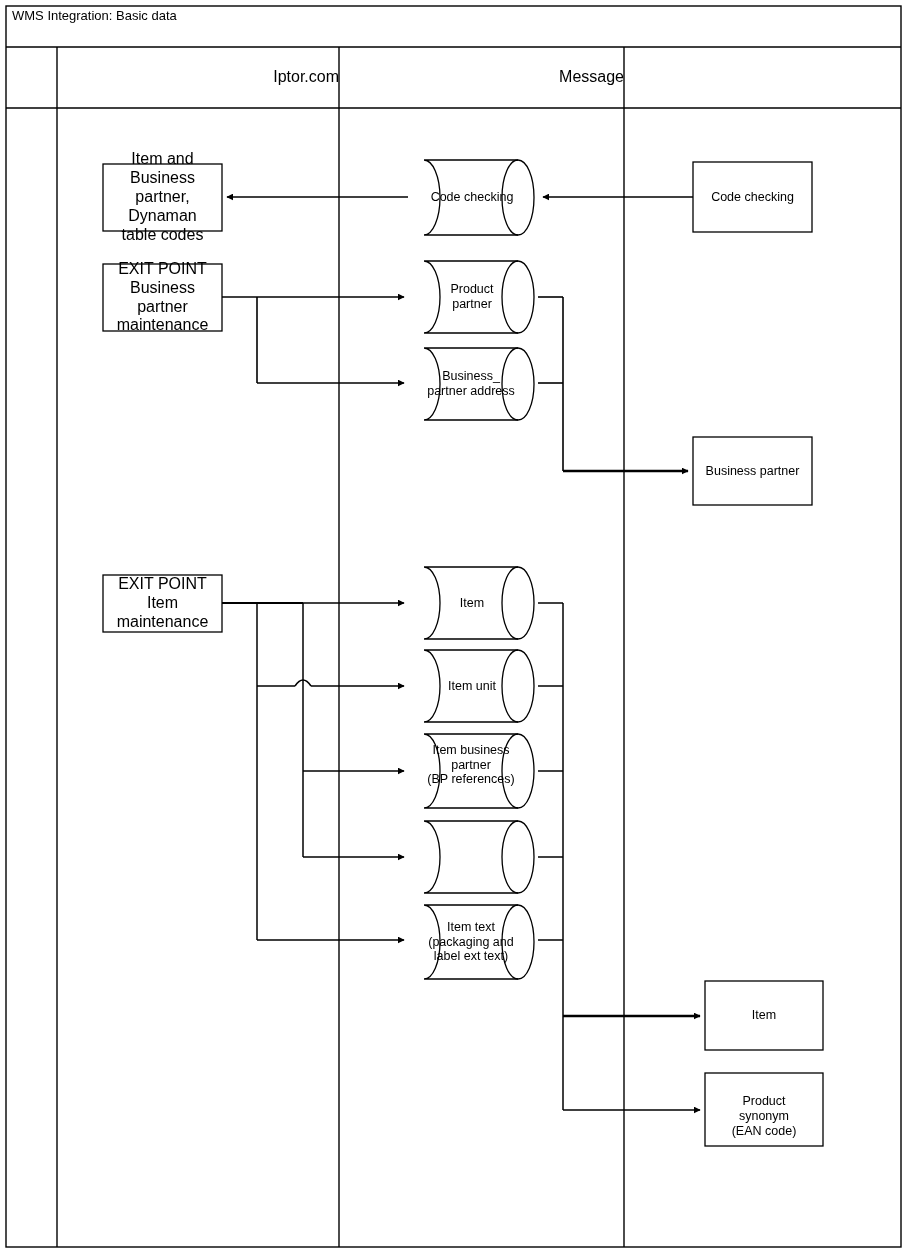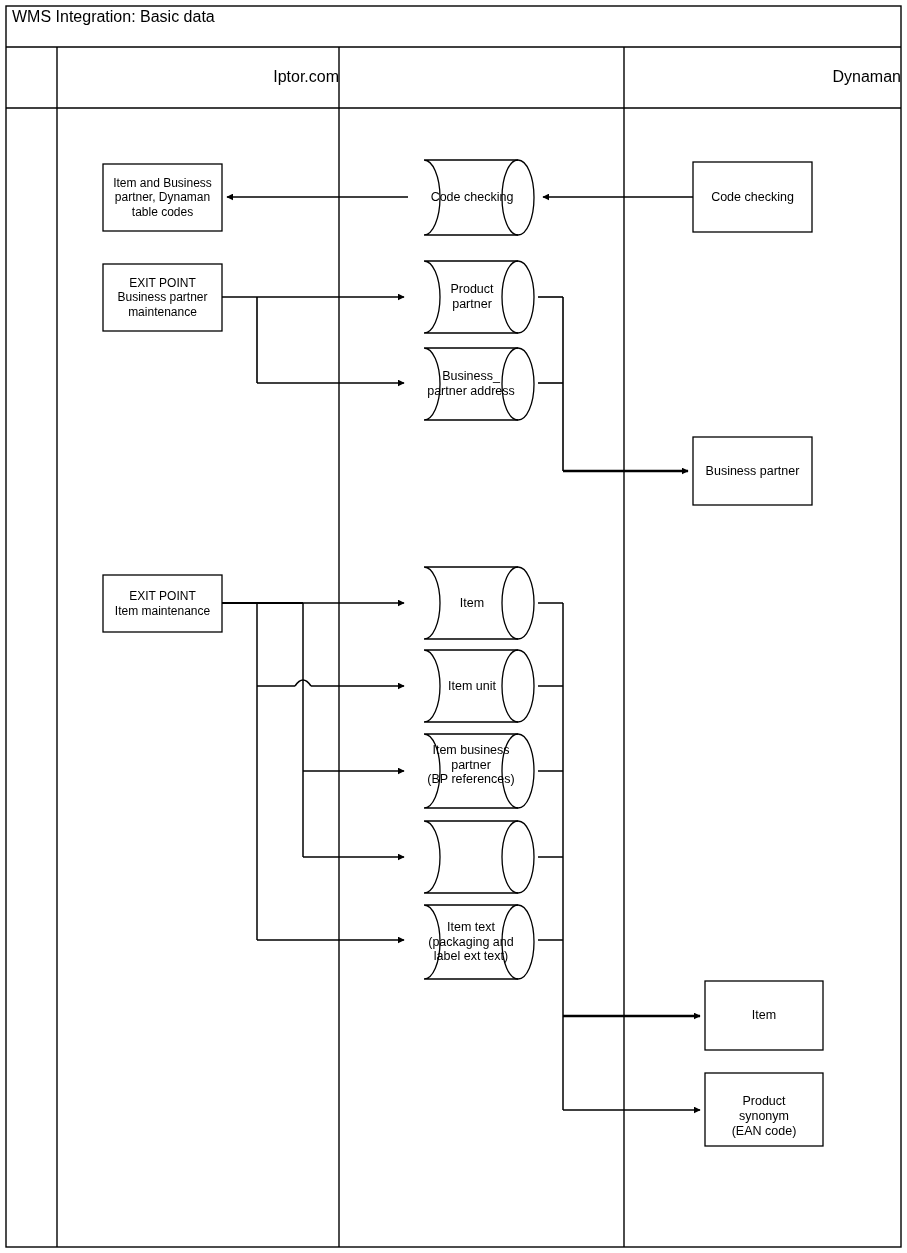--- a/index.html
+++ b/index.html
@@ -1,23 +1,23 @@
 <!DOCTYPE html>
 <html><head>
 <meta charset="utf-8">
 <style>
   html,body{margin:0;padding:0;background:#ffffff;}
   body{font-family:"Liberation Sans",sans-serif;}
   #stage{position:relative;width:907px;height:1253px;background:#fff;overflow:hidden;}
   #svgroot{position:absolute;left:0;top:0;width:907px;height:1253px;}
   .lbl{position:absolute;display:flex;align-items:center;justify-content:center;
        text-align:center;color:#000;line-height:1.18;pointer-events:none;}
-  .title-txt{position:absolute;left:12px;top:8px;font-size:16px;color:#000;}
+  .title-txt{position:absolute;left:12px;top:8px;font-size:13px;color:#000;}
   .colhdr{position:absolute;font-size:16px;color:#000;text-align:right;}
-  .boxlbl{font-size:12px;}
+  .boxlbl{font-size:16px;}
   .cyllbl{font-size:12.5px;}
   .dynlbl{font-size:12.5px;}
 </style>
 </head>
 <body>
 
 <div id="stage">
 
   <svg id="svgroot" viewBox="0 0 907 1253">
     <defs>
@@ -130,21 +130,21 @@
       <rect x="693" y="162" width="119" height="70"></rect>
       <rect x="693" y="437" width="119" height="68"></rect>
       <rect x="705" y="981" width="118" height="69"></rect>
       <rect x="705" y="1073" width="118" height="73"></rect>
     </g>
   </svg>
 
   <div class="title-txt">WMS Integration: Basic data</div>
 
   <div class="colhdr" style="left:57px;top:68px;width:282px;">Iptor.com</div>
-  <div class="colhdr" style="left:624px;top:68px;width:277px;">Dynaman</div>
+  <div class="colhdr" style="left:339px;top:68px;width:285px;">Message</div>
 
   <div class="lbl boxlbl" style="left:103px;top:164px;width:119px;height:67px;">
     <div><span>Item and Business</span><br>
          <span>partner, Dynaman</span><br>
          <span>table codes</span></div>
   </div>
   <div class="lbl boxlbl" style="left:103px;top:264px;width:119px;height:67px;">
     <div><span>EXIT POINT</span><br>
          <span>Business partner</span><br>
          <span>maintenance</span></div>

